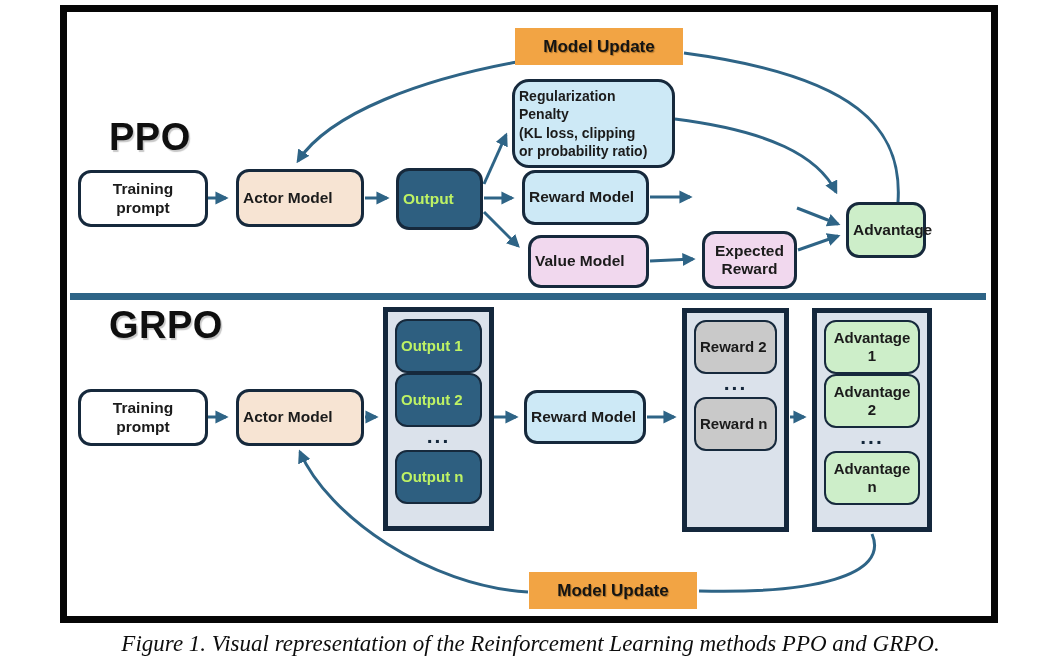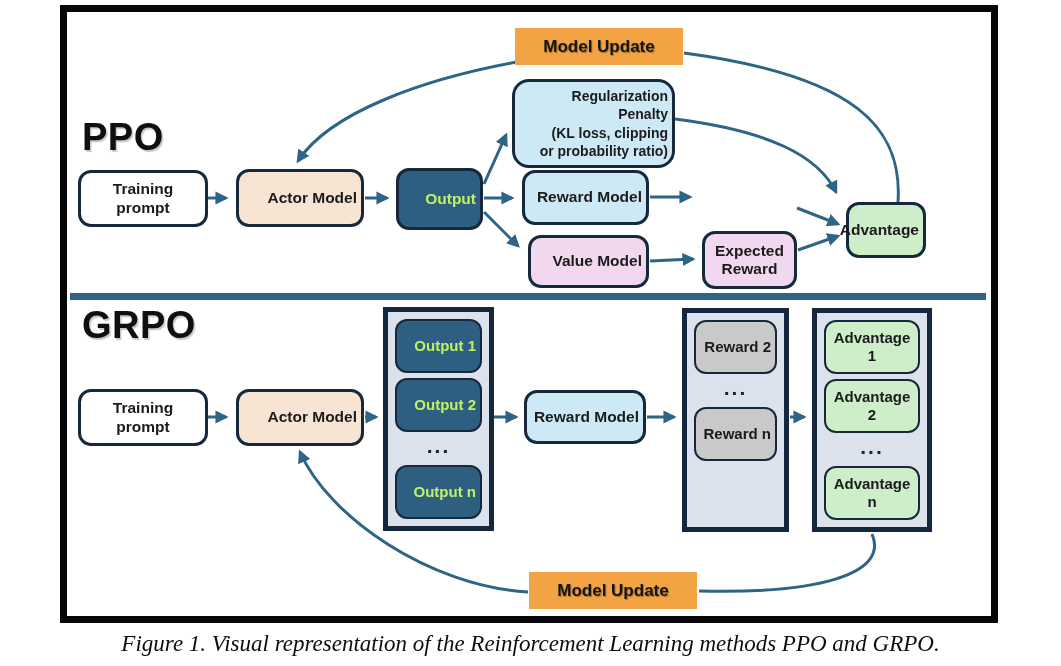--- a/index.html
+++ b/index.html
@@ -7,47 +7,47 @@
     position:relative; width:1061px; height:666px; background:#fff;
     font-family:"Liberation Sans", sans-serif; overflow:hidden;
   }
   .frame{
     position:absolute; left:60px; top:5px; width:938px; height:618px;
     box-sizing:border-box; border:7px solid #060606; background:#fff;
   }
   svg.arrows{position:absolute; left:0; top:0; width:1061px; height:666px; pointer-events:none;}
   .title{
     position:absolute; font-size:38px; font-weight:700; color:#0f0f0f;
-    letter-spacing:.5px; text-shadow:1.5px 1.5px 1px rgba(0,0,0,.22); line-height:1;
+    letter-spacing:.5px; text-shadow:1.5px 1.5px 1px rgba(0,0,0,.22); line-height:1;margin-left:27px;
   }
   .box{
     position:absolute; box-sizing:border-box; background:#fff;
     border:3px solid var(--ink,#16293C); border-radius:13px;
-    display:flex; align-items:flex-end; justify-content:center; flex-direction:column;
+    display:flex; align-items:flex-start; justify-content:center; flex-direction:column;
     text-align:center; font-weight:600; font-size:15.5px; color:#1b1b1b;
     line-height:1.18; padding:14px 4px;
   }
   .box.peach{background:var(--peach,#F7E4D3);}
   .box.blue{background:var(--lightblue,#CDE9F6);}
   .box.pink{background:var(--pink,#F1D8EE);}
   .box.gray{background:var(--gray,#C9C9C9);}
   .box.green{background:var(--green,#CDEEC9);}
   .box.dark{background:var(--darkblue,#2E5F80); color:#bef264;}
   .box.reg{border-radius:17px; border-width:3.5px; font-size:14px; line-height:1.32;}
   .box.reg span{display:block;}
   .tag{
     position:absolute; box-sizing:border-box; background:var(--orange,#F2A444);
     display:flex; align-items:center; justify-content:center;
     font-weight:700; font-size:17px; color:#141414;
     text-shadow:1px 1px 1px rgba(70,45,0,.45);
   }
   .group{
     position:absolute; box-sizing:border-box; background:var(--panel,#DBE2EB);
     border:5px solid #14273C; display:flex; flex-direction:column;
-    padding:7px; gap:5px;
+    padding:7px; 
   }
   .group .box{position:static; width:100%; height:54px; flex:0 0 auto; border-width:2.5px; border-radius:12px; font-size:15px;}
   .dots{
     height:17px; flex:0 0 auto; display:flex; align-items:center; justify-content:center;
     font-weight:800; font-size:21px; letter-spacing:2px; color:#13263A; line-height:0; padding-bottom:6px;
   }
   .divider{position:absolute; left:70px; top:293px; width:916px; height:7px; background:var(--steel,#2E6486);}
   .caption{
     position:absolute; left:0; top:631px; width:1061px; text-align:center;
     font-style:italic; font-size:23px; color:#0d0d0d;font-family:Liberation Serif, serif;

